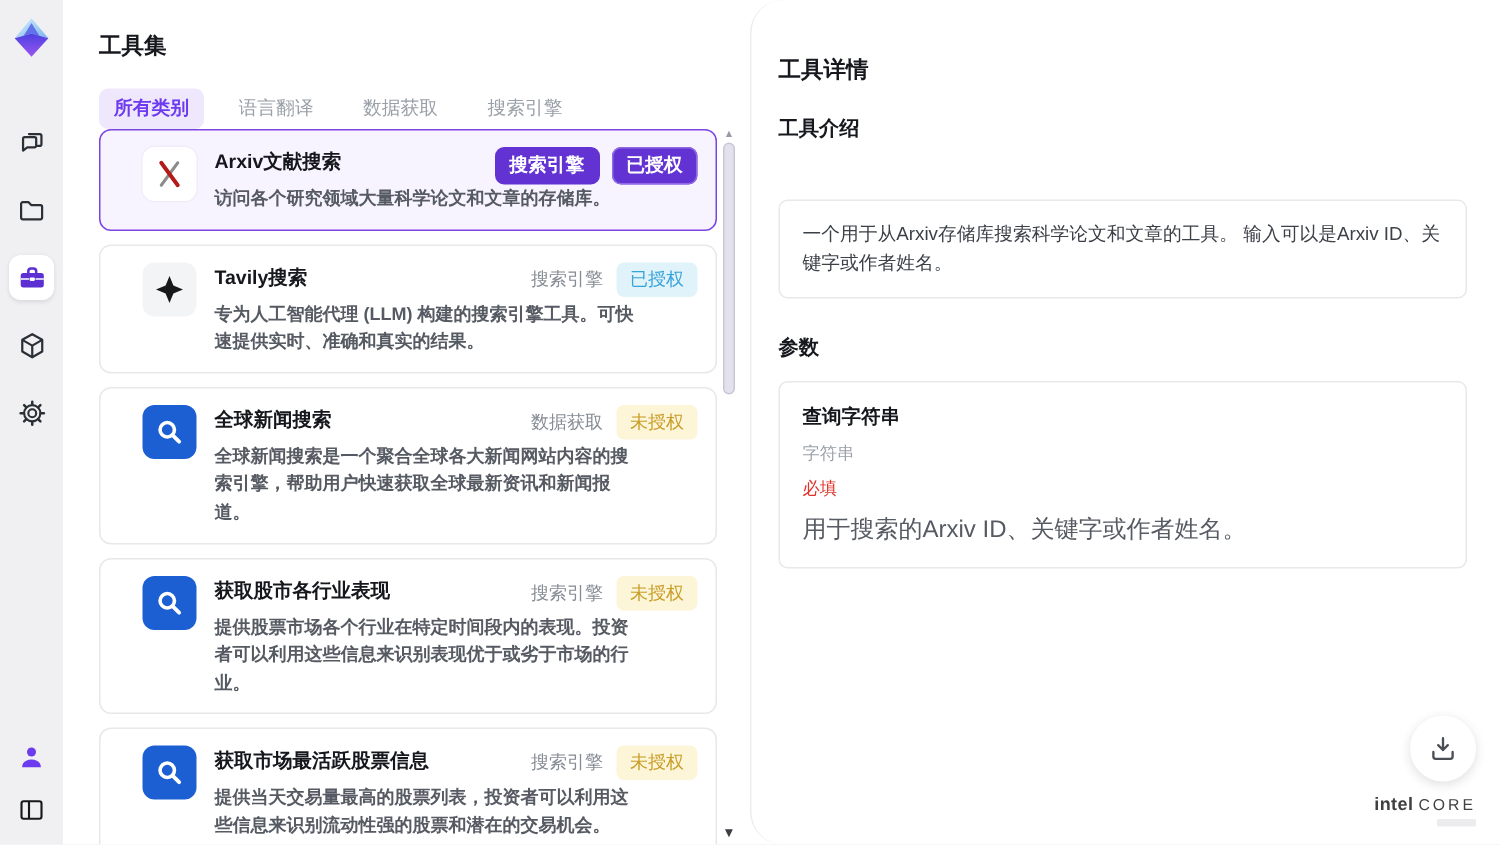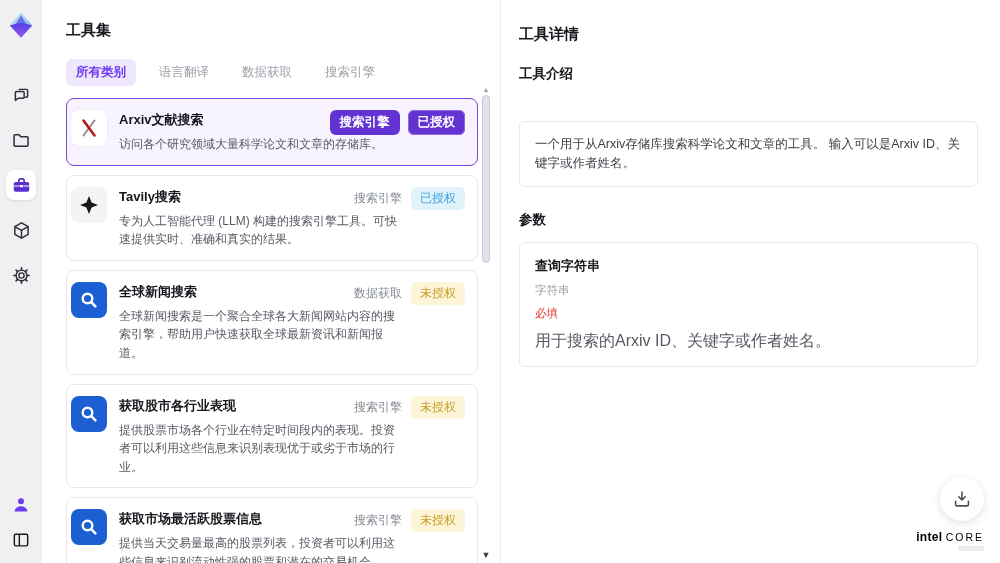--- a/index.html
+++ b/index.html
@@ -27,41 +27,41 @@
   .rail-btn.active { background:#ffffff; box-shadow:0 1px 3px rgba(0,0,0,.10); }
   .rail-btn svg { width:21px; height:21px; }
   .rail-spacer { flex:1; }
   .rail-bottom { display:flex; flex-direction:column; gap:9px; align-items:center; }
   .rail-bottom .rail-btn { width:26px; height:26px; }
   .rail-bottom svg { width:20px; height:20px; }
 
   
   .main { width:458px; flex:none; padding:16px 22px 0 24px; position:relative; }
   .page-title { font-size:15px; font-weight:bold; margin:5px 0 19px; }
-  .tabs { display:flex; gap:13px; align-items:center; margin-bottom:12px; }
+  .tabs { display:flex; gap:13px; align-items:center; margin-bottom:0; }
   .tab { font-size:12.5px; color:#9aa0a8; padding:5px 10px; border-radius:6px; cursor:pointer; white-space:nowrap; }
   .tab.active { background:#efe8fd; color:#6d3bef; font-weight:bold; }
 
   .cards { display:flex; flex-direction:column; gap:9px; }
   .card {
     position:relative; border:1px solid #e7e8ea; border-radius:8px; background:#fff;
-    padding:11px 4px; display:flex; gap:12px; cursor:pointer;
+    padding:11px 28px; display:flex; gap:12px; cursor:pointer;
   }
   .card.selected { background:#f8f4ff; border:1.6px solid #7b45e0; }
   .card-icon {
     width:36px; height:36px; border-radius:8px; flex:none;
     display:flex; align-items:center; justify-content:center;
   }
   .card-icon svg { width:24px; height:24px; }
   .ci-white { background:#ffffff; box-shadow:0 0 0 1px #f0ecfa; }
   .ci-light { background:#f3f4f5; }
   .ci-blue  { background:#1b5fd3; }
   .card-body { flex:1; min-width:0; padding-top:1px; }
   .card-title { font-size:13px; font-weight:bold; color:#15171c; margin-bottom:6px; padding-right:128px; }
-  .card-desc { font-size:12px; color:#565b63; line-height:1.55; max-width:282px; }
+  .card-desc { font-size:12px; color:#565b63; line-height:1.55; max-width:282px;font-weight:bold; }
   .card-tags { position:absolute; top:11px; right:12px; display:flex; gap:8px; align-items:center; }
   .tag-cat { font-size:12px; color:#868c95; padding:3px 1px; white-space:nowrap; }
   .pill { font-size:12px; padding:3px 9px; border-radius:5px; white-space:nowrap; }
   .pill.yes { background:#e1f3fa; color:#36a3d9; }
   .pill.no  { background:#fcf5d8; color:#c99d27;text-align:center; }
   .tag-solid {
     background:#6233d2; color:#fff; border-radius:6px; padding:4px 10px;
     font-size:12.5px; font-weight:bold; white-space:nowrap;
   }
   .tag-solid.outlined { box-shadow:inset 0 0 0 1px #8f6ae4; }
@@ -69,21 +69,21 @@
   
   .vscroll { position:absolute; left:481px; top:86px; bottom:0; width:10px; }
   .vscroll-up { position:absolute; top:0; left:0; width:10px; text-align:center; font-size:7px; color:#9a9aa4; line-height:8px; }
   .vscroll-thumb {
     position:absolute; top:9px; left:1px; width:8px; height:168px;
     background:#e3e1ec; border:1px solid #c9c6d8; border-radius:4px;
   }
   .vscroll-down { position:absolute; bottom:3px; left:0; width:10px; text-align:center; font-size:9px; color:#3a3d42; line-height:10px; }
 
   
-  .details { flex:1; border-left:1px solid #ededf0; padding:20px 22px 0 18px; }
+  .details { flex:1; border-left:1px solid #ededf0; padding:32px 22px 0 18px;border-radius:22px; }
   .details-title { font-size:15px; font-weight:bold; margin:5px 0 21px; }
   .section-h { font-size:13.5px; font-weight:bold; margin:0 0 13px; }
   .intro-box {
     border:1px solid #e7e8ea; border-radius:6px; background:#fff;
     padding:13px 15px; font-size:12.5px; color:#3c4148; line-height:1.5;
     margin-bottom:24px;
     margin-top:38px;
   }
   .param-box { border:1px solid #e7e8ea; border-radius:6px; background:#fff; padding:14px 15px; }
   .param-head { display:flex; gap:8px; align-items:baseline; margin-bottom:10px;flex-direction:column; }
@@ -93,21 +93,21 @@
   .param-desc { font-size:16px; color:#565b63; }
 
   
   .download-fab {
     position:absolute; right:16px; bottom:42px; width:44px; height:44px; border-radius:50%;
     background:#fff; box-shadow:0 2px 8px rgba(0,0,0,.13);
     display:flex; align-items:center; justify-content:center; cursor:pointer;
   }
   .download-fab svg { width:22px; height:22px; }
   .brand { position:absolute; right:16px; bottom:12px; text-align:right; line-height:12px; }
-  .brand-row { font-size:12px; color:#000000; white-space:nowrap; }
+  .brand-row { font-size:12px; color:#404040; white-space:nowrap; }
   .brand-intel { font-weight:bold; letter-spacing:0.3px; }
   .brand-core { letter-spacing:2px; font-size:10.5px; }
   .brand-bar { width:26px; height:5px; background:#ececef; border-radius:1px; margin:3px 0 0 auto; }
 </style>
 </head>
 <body>
 
 <div class="app">
 
   <div class="rail">

